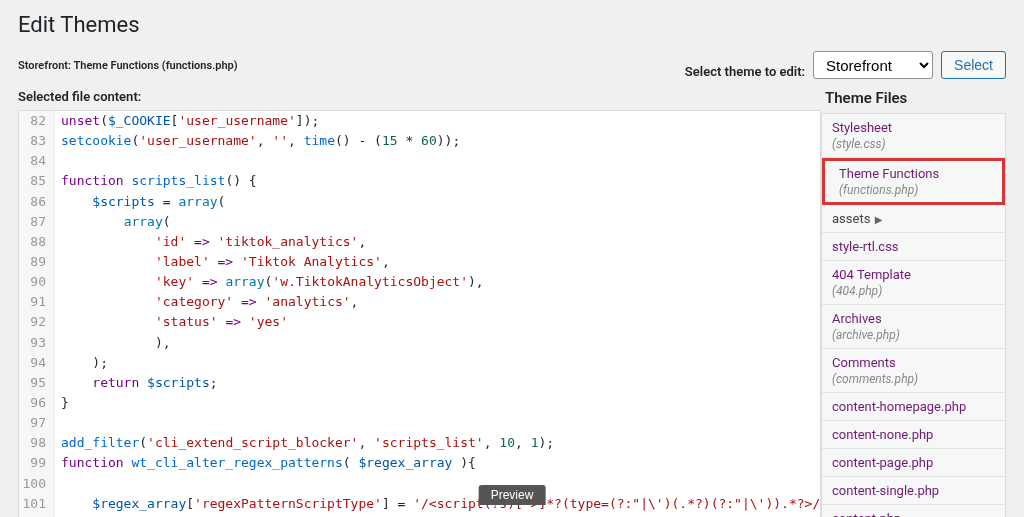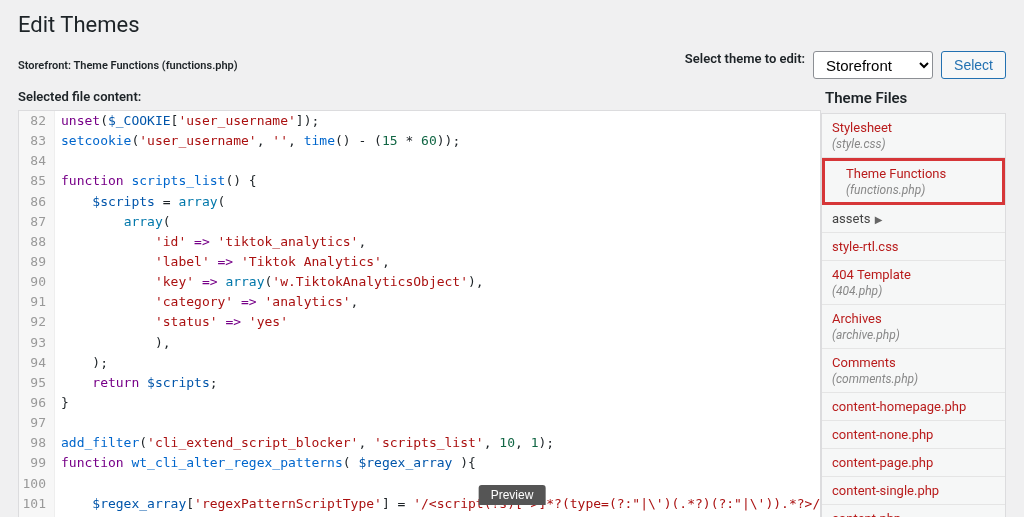--- a/index.html
+++ b/index.html
@@ -21,21 +21,21 @@
     justify-content: space-between;
     align-items: center;
     margin-bottom: 10px;
   }
   .header-row h2 {
     font-size: 11px;
     font-weight: 600;
   }
   .theme-select-wrap {
     display: flex;
-    align-items: flex-start;
+    align-items: flex-end;
     gap: 8px;
     font-size: 13px;
   }
   .theme-select-wrap label { font-weight: 600; }
   select.theme-select {
     padding: 3px 24px 3px 8px;
     border: 1px solid #8c8f94;
     border-radius: 3px;
     background: #fff;
     font-size: 15px;
@@ -74,30 +74,30 @@
     border: 1px solid #dcdcde;
     background: #f6f7f7;
     font-size: 13px;
   }
   .file-item {
     padding: 6px 10px;
     border-bottom: 1px solid #e5e5e5;
     cursor: pointer;
   }
   .file-item:last-child { border-bottom: none; }
-  .file-item .file-link { color: #b91c1c; }
+  .file-item .file-link { color: #701a75; }
   .file-item .file-sub {
     color: #888;
     font-style: italic;
     font-size: 12px;
     margin-top: 2px;
   }
   .file-item.highlighted {
     border: 3px solid #d63638;
-    padding: 5px 21px;
+    padding: 5px 14px;
   }
   .file-item.folder .file-link { color: #444; }
   .folder-arrow { font-size: 10px; color: #666; margin-left:2px; }
 
   
   .code-editor {
     background: #fff;
     border: 1px solid #dcdcde;
     font-family: ui-monospace, SFMono-Regular, Menlo, Consolas, monospace;
     font-size: 13px;

